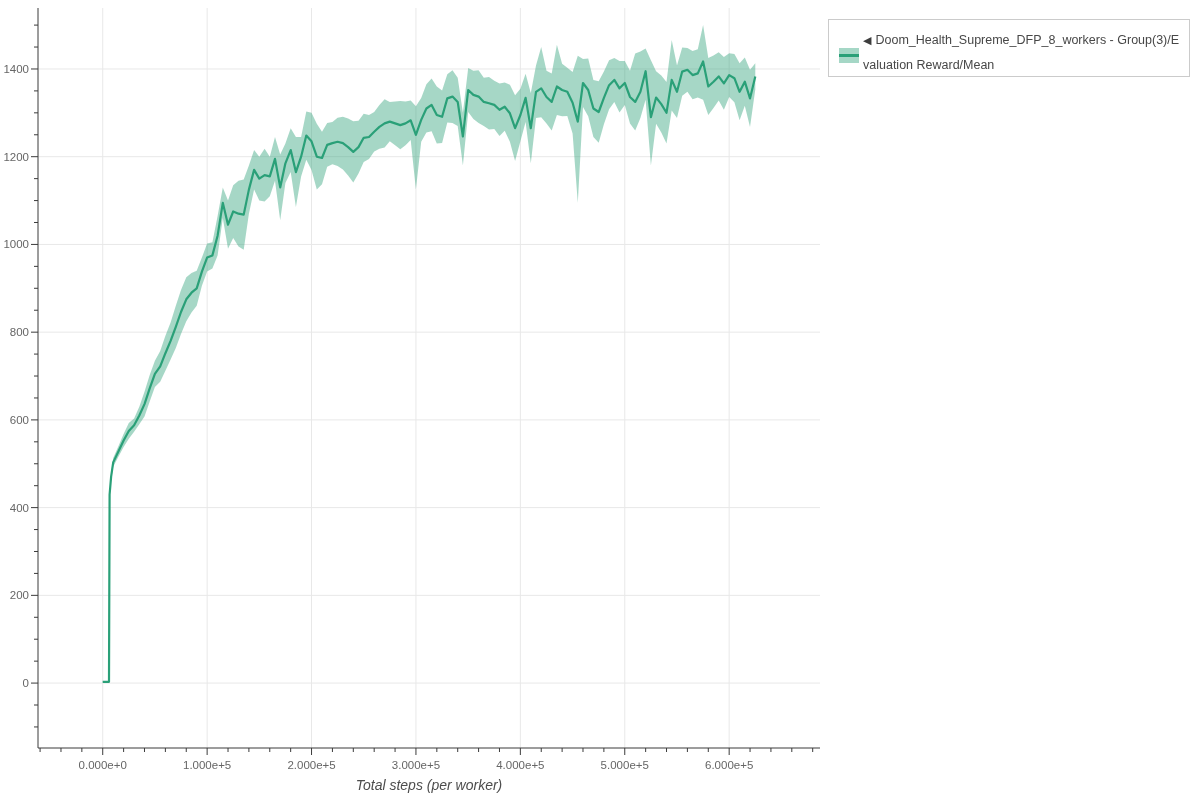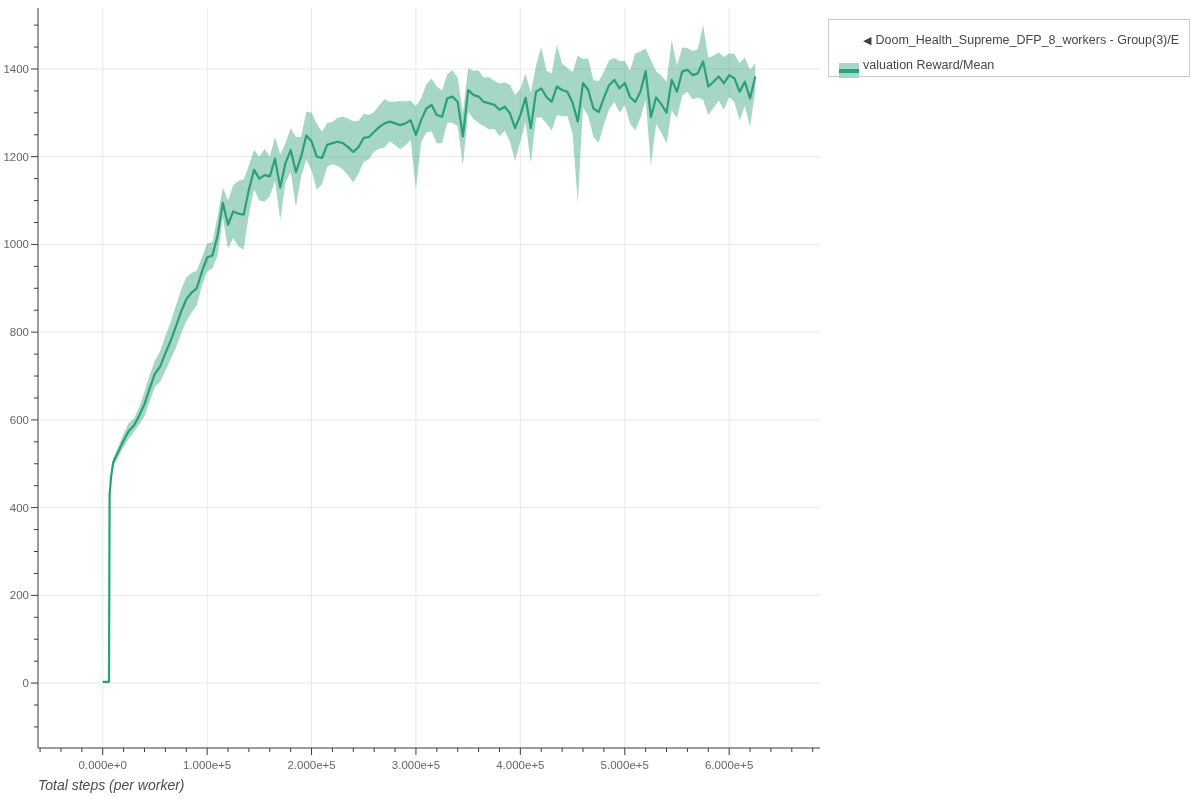--- a/index.html
+++ b/index.html
@@ -10,37 +10,37 @@
     background: #ffffff;
     font-family: "Liberation Sans", "DejaVu Sans", sans-serif;
     overflow: hidden;
   }
   #chart-svg { position: absolute; left: 0; top: 0; }
   #x-axis-label {
     position: absolute;
     left: 38px;
     top: 777px;
     width: 782px;
-    text-align: left;
+    text-align: center;
     font-style: italic;
     font-size: 14px;
     color: #4d4d4d;
   }
   #legend-box {
     position: absolute;
     left: 828px;
     top: 19px;
     width: 362px;
     height: 58px;
     box-sizing: border-box;
     background: #ffffff;
     border: 1px solid #cbcbcb;
     padding: 8px 8px 6px 10px;
   }
-  #legend-item { display: flex; align-items: flex-end; }
+  #legend-item { display: flex; align-items: center; }
   #legend-swatch {
     width: 20px;
     height: 15px;
     margin-top: 4px;
     margin-right: 4px;
     flex: 0 0 auto;
     background: #a5d7c6;
     position: relative;
   }
   #legend-swatch .swatch-line {

